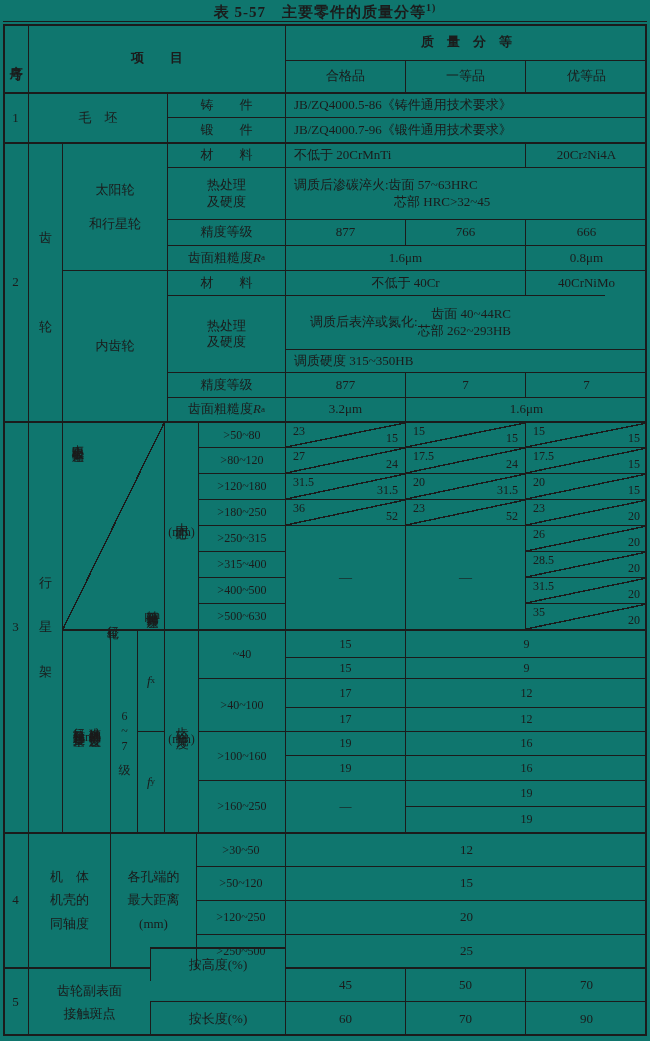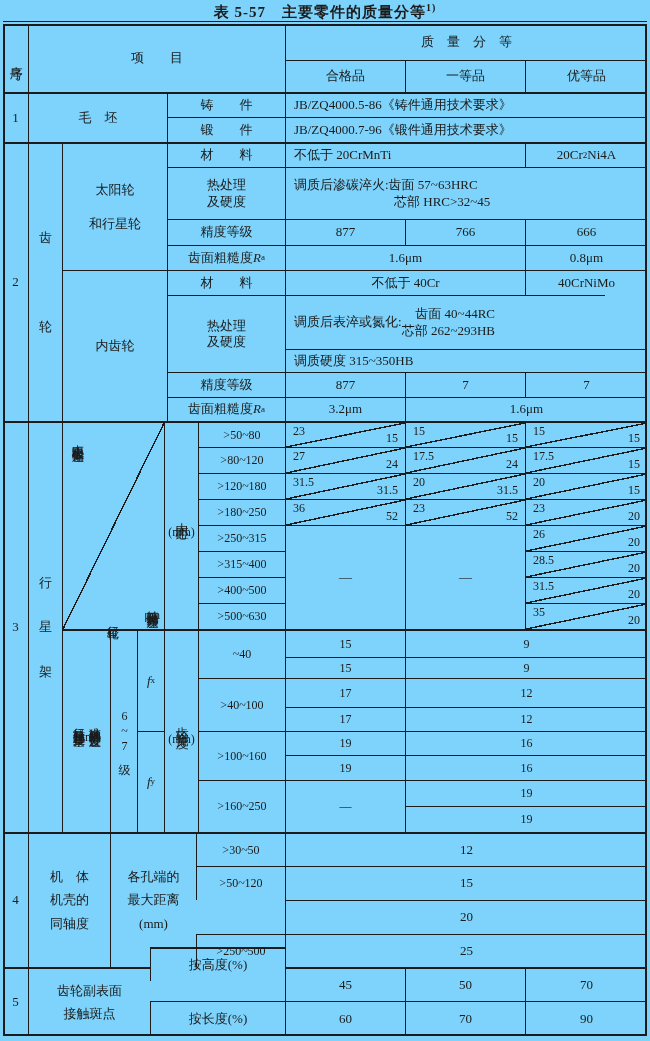--- a/index.html
+++ b/index.html
@@ -1,27 +1,27 @@
 <!DOCTYPE html>
 <html><head>
 <meta charset="utf-8">
 <style>
   html,body{margin:0;padding:0;background:#fbfaf7;}
-  #page{position:relative;width:650px;height:1041px;background:#7dd3fc;color:#1b1b1b;
+  #page{position:relative;width:650px;height:1041px;background:#0f766e;color:#1b1b1b;
         font-family:"Liberation Serif","DejaVu Serif",serif;overflow:hidden;}
   #title{position:absolute;left:0;top:2px;width:100%;text-align:center;
          font-size:15px;font-weight:bold;letter-spacing:1px;}
   #title sup{font-size:10px;}
   #frame{position:absolute;left:3px;top:24px;width:644px;height:1012px;
          border:2px solid #1b1b1b;box-sizing:border-box;}
   #toprule{position:absolute;left:3px;top:21px;width:644px;height:0;border-top:1px solid #1b1b1b;}
   .cell{position:absolute;box-sizing:border-box;border-left:1px solid #1b1b1b;border-top:1px solid #1b1b1b;
         display:flex;align-items:center;justify-content:center;font-size:13px;line-height:1.25;
         text-align:center;}
-  .nl{border-left:none;} .nt{border-top:none;}
+  .nl{border-left:none;} .nt{border-top:none;font-weight:bold;}
   .tt{border-top-width:2px;}
   .la{justify-content:flex-start;text-align:left;}
   .col{flex-direction:column;}
   .sm{font-size:12px;}
   .vt{writing-mode:vertical-rl;text-orientation:upright;letter-spacing:3px;}
   .vt2{writing-mode:vertical-rl;text-orientation:upright;letter-spacing:1px;font-size:12px;}
   .diag{background:linear-gradient(to bottom right,transparent calc(50% - 0.7px),
         #1b1b1b calc(50% - 0.7px) calc(50% + 0.7px),transparent calc(50% + 0.7px));}
   .dv-t{position:absolute;left:7px;top:1px;}
   .dv-b{position:absolute;right:7px;bottom:1px;}
@@ -95,21 +95,21 @@
     <span style="padding-left:108px">芯部 HRC&gt;32~45</span>
   </div>
   <div class="cell" style="left:285px;top:219px;width:120px;height:26px">877</div>
   <div class="cell" style="left:405px;top:219px;width:120px;height:26px">766</div>
   <div class="cell" style="left:525px;top:219px;width:122px;height:26px">666</div>
   <div class="cell" style="left:285px;top:245px;width:240px;height:25px">1.6μm</div>
   <div class="cell" style="left:525px;top:245px;width:122px;height:25px">0.8μm</div>
 
   <div class="cell" style="left:285px;top:270px;width:240px;height:25px">不低于 40Cr</div>
   <div class="cell" style="left:525px;top:270px;width:122px;height:25px">40CrNiMo</div>
-  <div class="cell la" style="left:285px;top:295px;width:320px;height:54px;padding-left:8px">
+  <div class="cell la" style="left:285px;top:295px;width:320px;height:54px;padding-left:24px">
     <span>调质后表淬或氮化:</span>
     <span class="col" style="display:flex;text-align:right">
       <span>齿面 40~44RC</span>
       <span>芯部 262~293HB</span>
     </span>
   </div>
   <div class="cell la" style="left:285px;top:349px;width:362px;height:23px;padding-left:8px">调质硬度 315~350HB</div>
   <div class="cell" style="left:285px;top:372px;width:120px;height:25px">877</div>
   <div class="cell" style="left:405px;top:372px;width:120px;height:25px">7</div>
   <div class="cell" style="left:525px;top:372px;width:122px;height:25px">7</div>
@@ -263,20 +263,21 @@
       <span>机壳的</span>
       <span>同轴度</span>
   </div>
   <div class="cell tt col" style="left:110px;top:832px;width:86px;height:135px;gap:7px">
     <span>各孔端的</span>
       <span>最大距离</span>
       <span>(mm)</span>
   </div>
   <div class="cell tt sm" style="left:196px;top:832px;width:89px;height:34px">&gt;30~50</div>
   <div class="cell sm" style="left:196px;top:866px;width:89px;height:34px">&gt;50~120</div>
+  <div class="cell sm" style="left:196px;top:900px;width:89px;height:34px">&gt;120~250</div>
   <div class="cell sm" style="left:196px;top:934px;width:89px;height:33px">&gt;250~500</div>
   <div class="cell tt" style="left:285px;top:832px;width:362px;height:34px">12</div>
   <div class="cell" style="left:285px;top:866px;width:362px;height:34px">15</div>
   <div class="cell" style="left:285px;top:900px;width:362px;height:34px">20</div>
   <div class="cell" style="left:285px;top:934px;width:362px;height:33px">25</div>
 
   <div class="cell nl tt" style="left:3px;top:967px;width:25px;height:69px">5</div>
   <div class="cell tt col" style="left:28px;top:967px;width:122px;height:69px;gap:6px">
     <span>齿轮副表面</span>
       <span>接触斑点</span>

